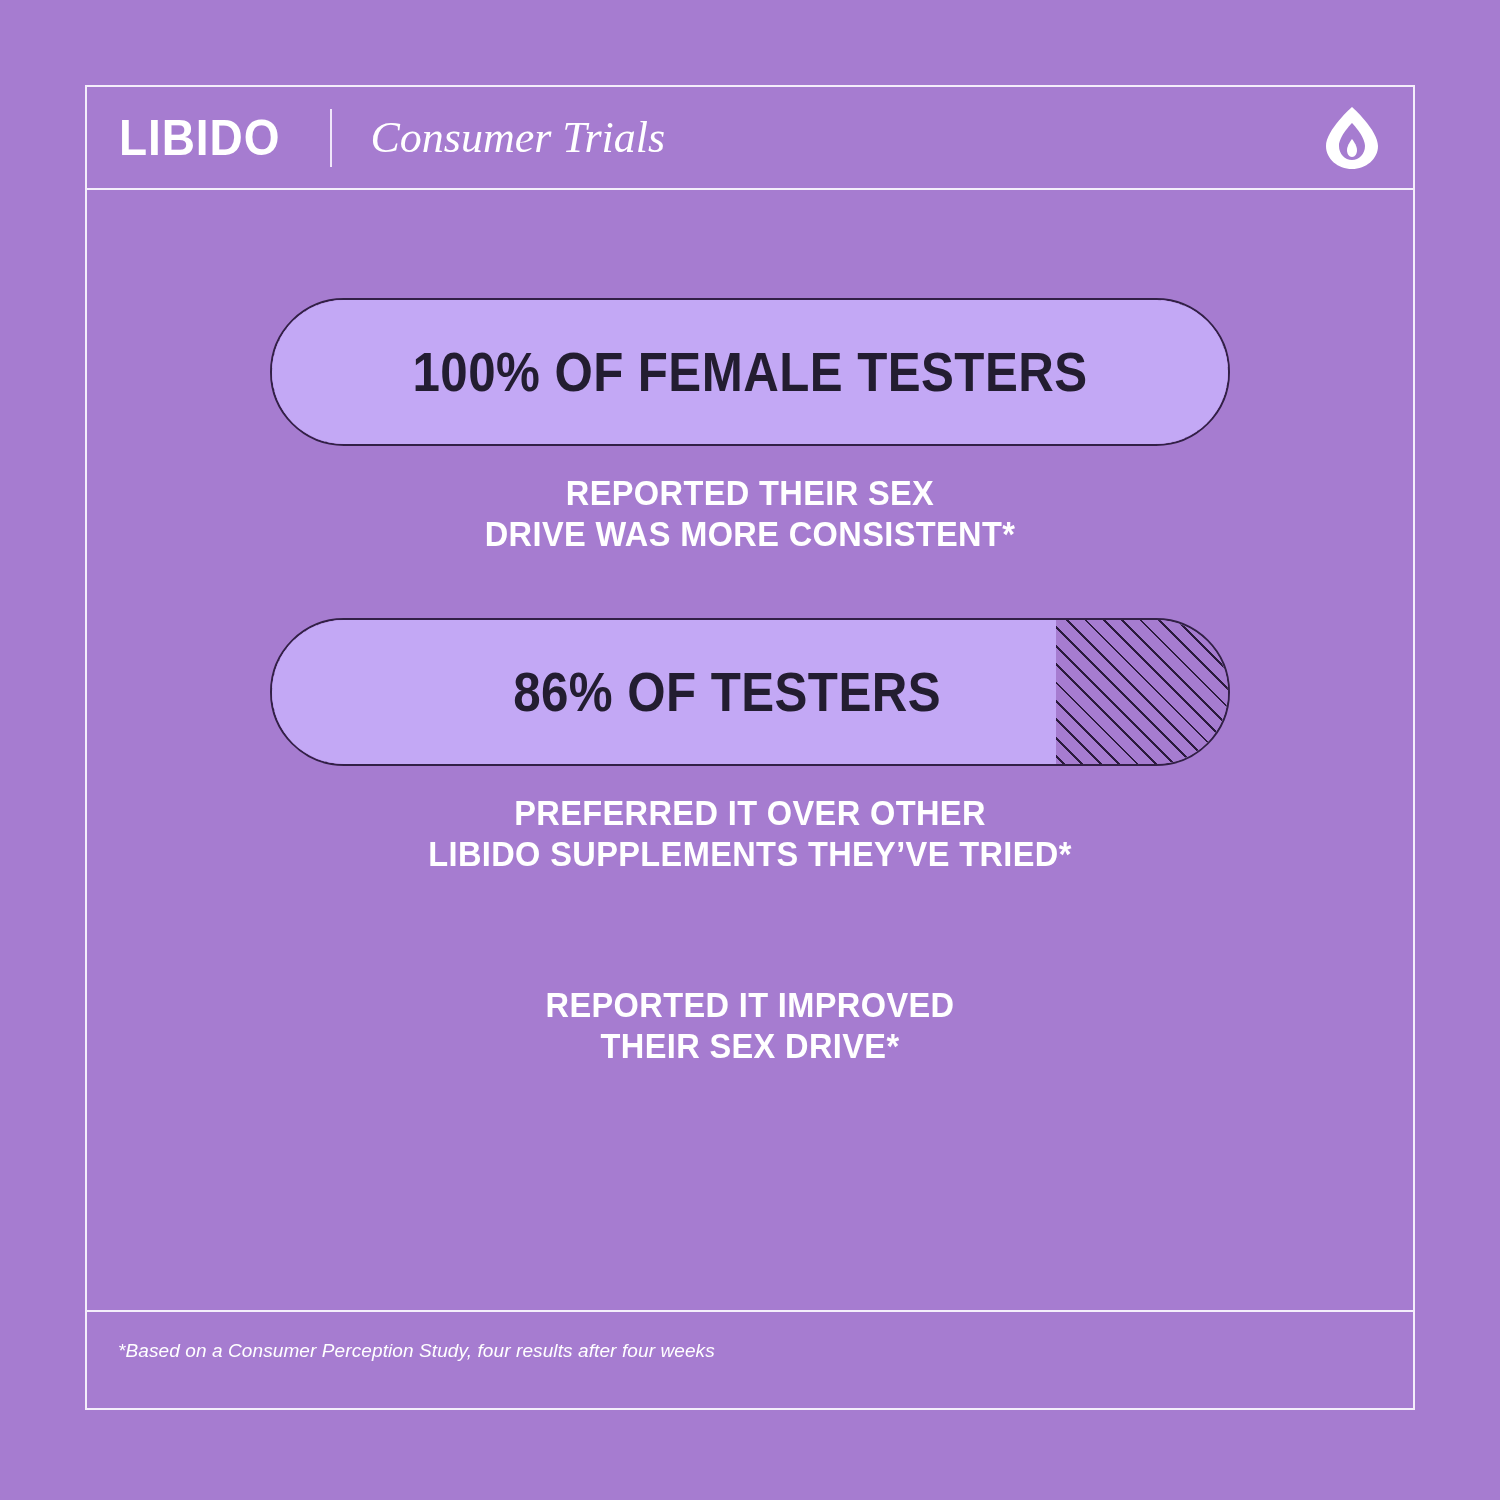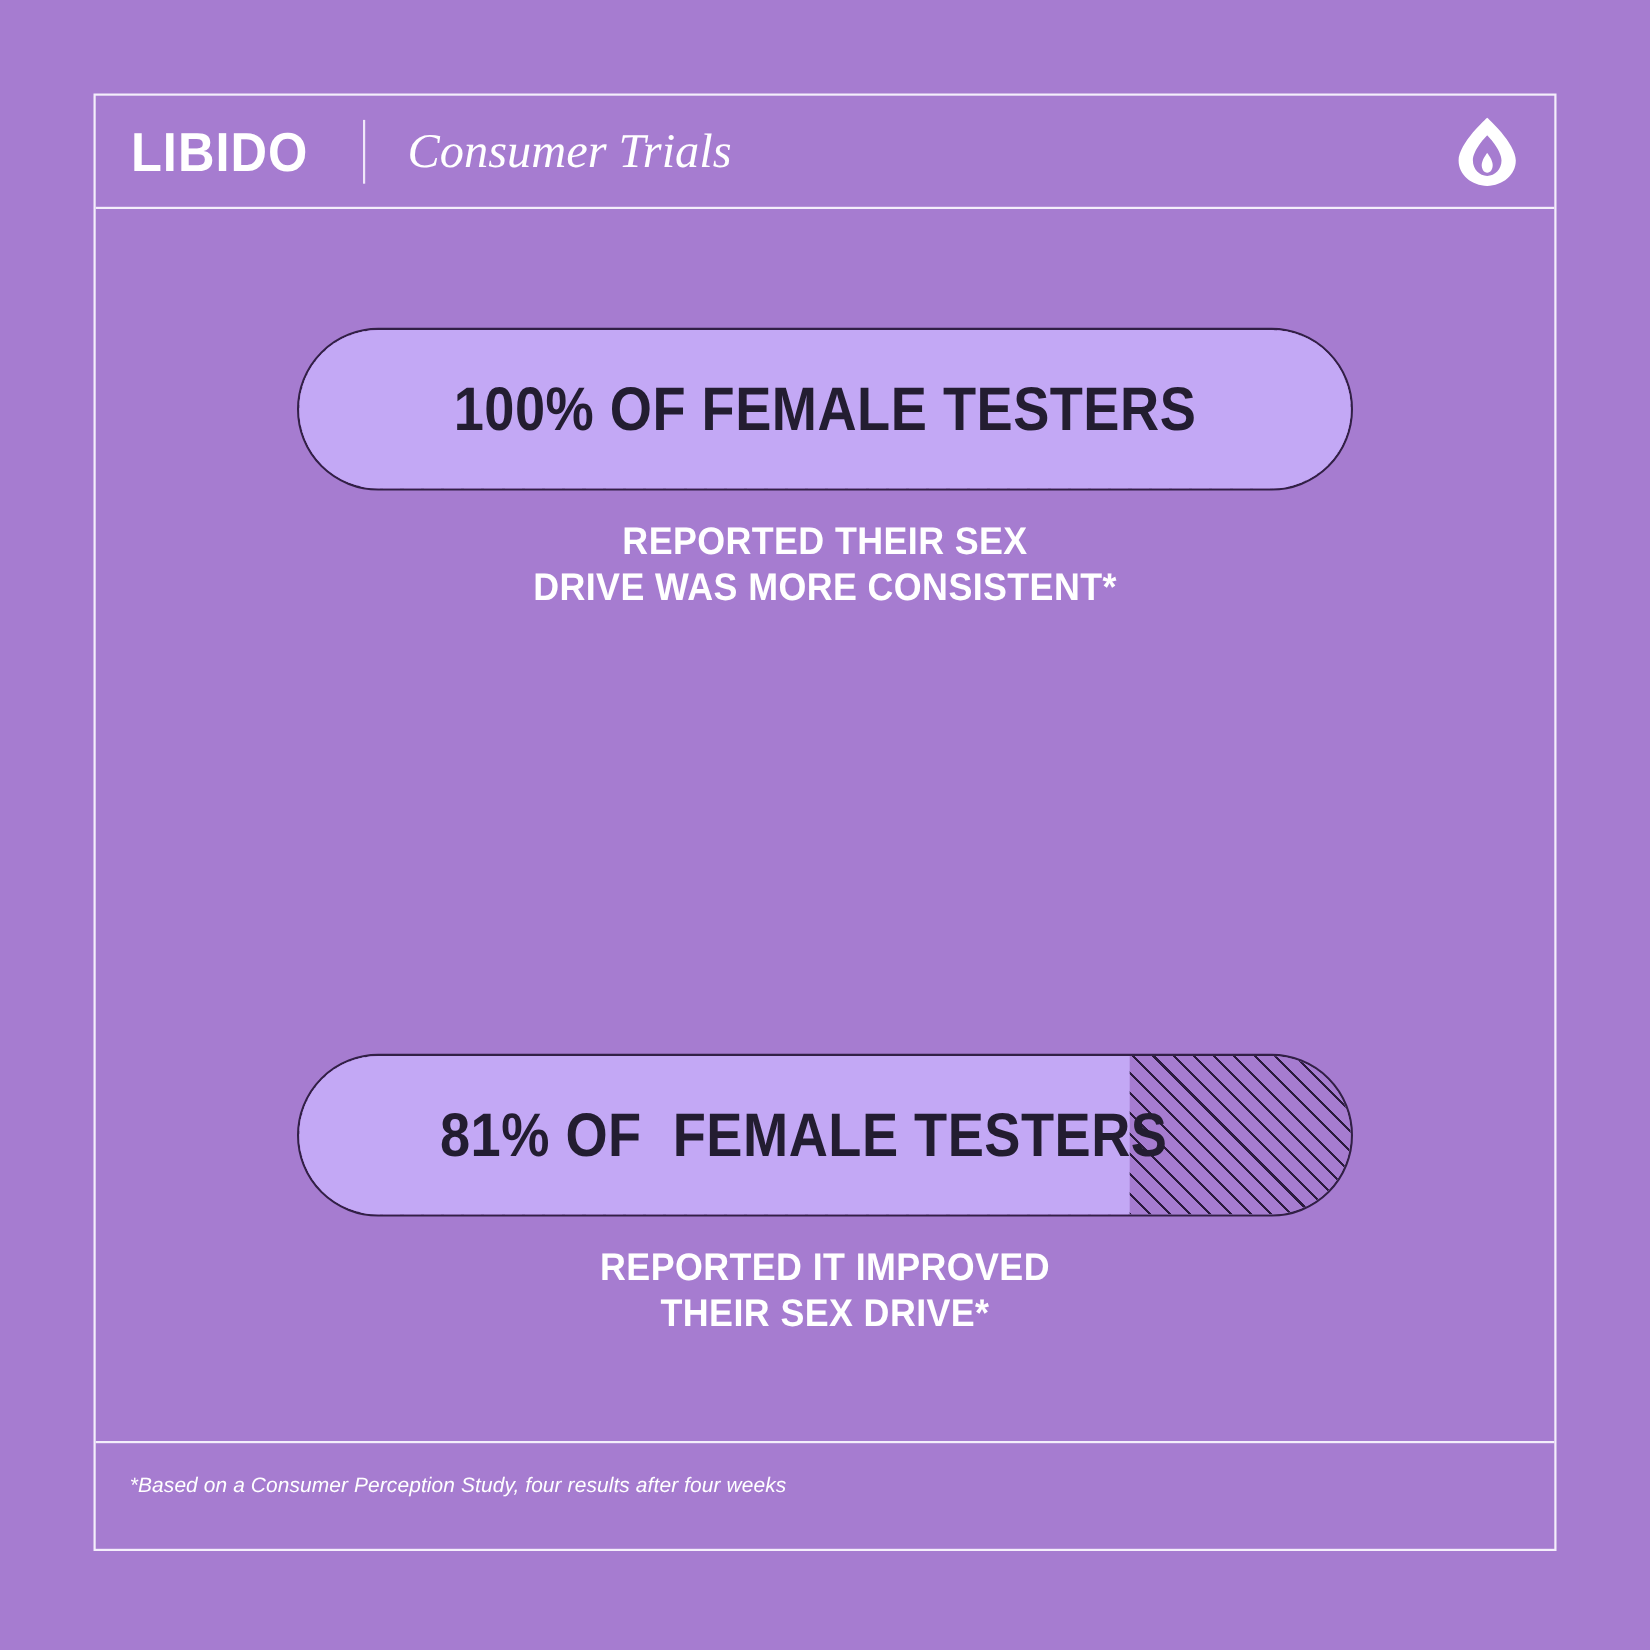--- a/index.html
+++ b/index.html
@@ -239,27 +239,33 @@
         <div class="bar-hatch"></div>
         <div class="bar-fill" style="width:100%"></div>
         <div class="bar-label">100% OF FEMALE TESTERS</div>
       </div>
       <div class="caption">
         <span class="cl">REPORTED THEIR SEX</span>
         <span class="cl">DRIVE WAS MORE CONSISTENT*</span>
       </div>
     </div>
 
-
-    <div class="stat-block stat-3">
+    <div class="stat-block stat-2">
       <div class="bar">
         <div class="bar-hatch"></div>
-        <div class="bar-fill" style="width:79%"></div>
-        <div class="bar-label offset-3">81% OF  FEMALE TESTERS</div>
-      </div>
+        <div class="bar-fill" style="width:82%"></div>
+        <div class="bar-label offset-2">86% OF TESTERS</div>
+      </div>
+      <div class="caption">
+        <span class="cl">PREFERRED IT OVER OTHER</span>
+        <span class="cl">LIBIDO SUPPLEMENTS THEY’VE TRIED*</span>
+      </div>
+    </div>
+
+    <div class="stat-block stat-3">
       <div class="caption">
         <span class="cl">REPORTED IT IMPROVED</span>
         <span class="cl">THEIR SEX DRIVE*</span>
       </div>
     </div>
 
   </div>
 
   <div class="footer-rule"></div>
   <div class="footnote">*Based on a Consumer Perception Study, four results after four weeks</div>

